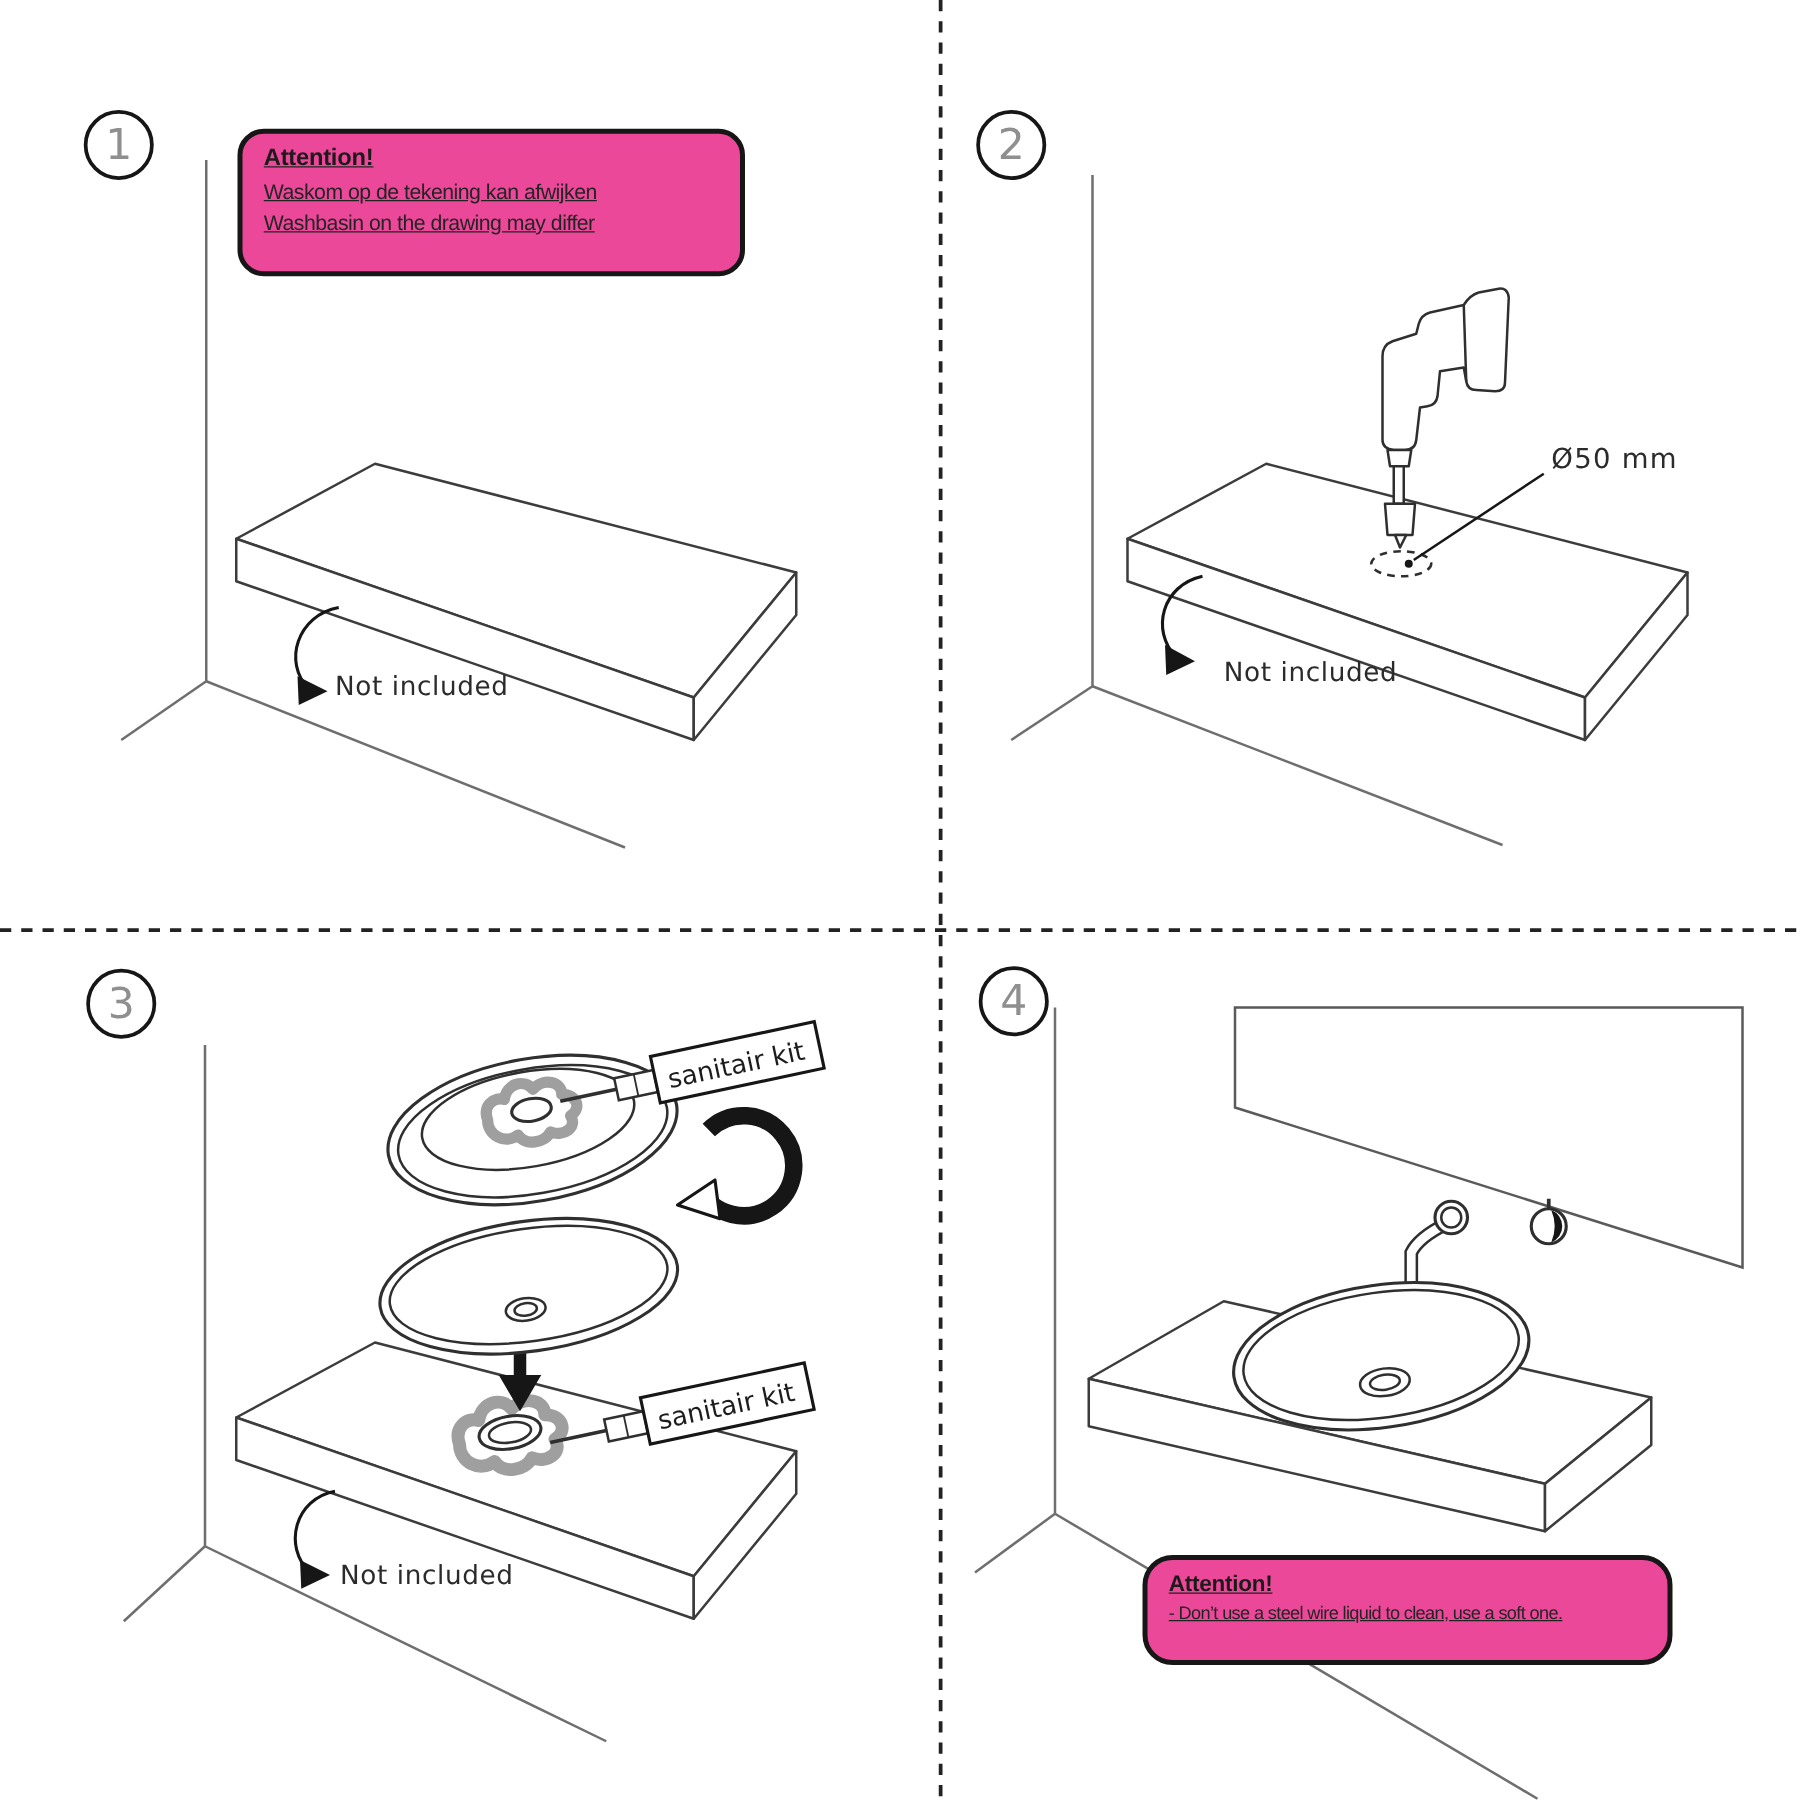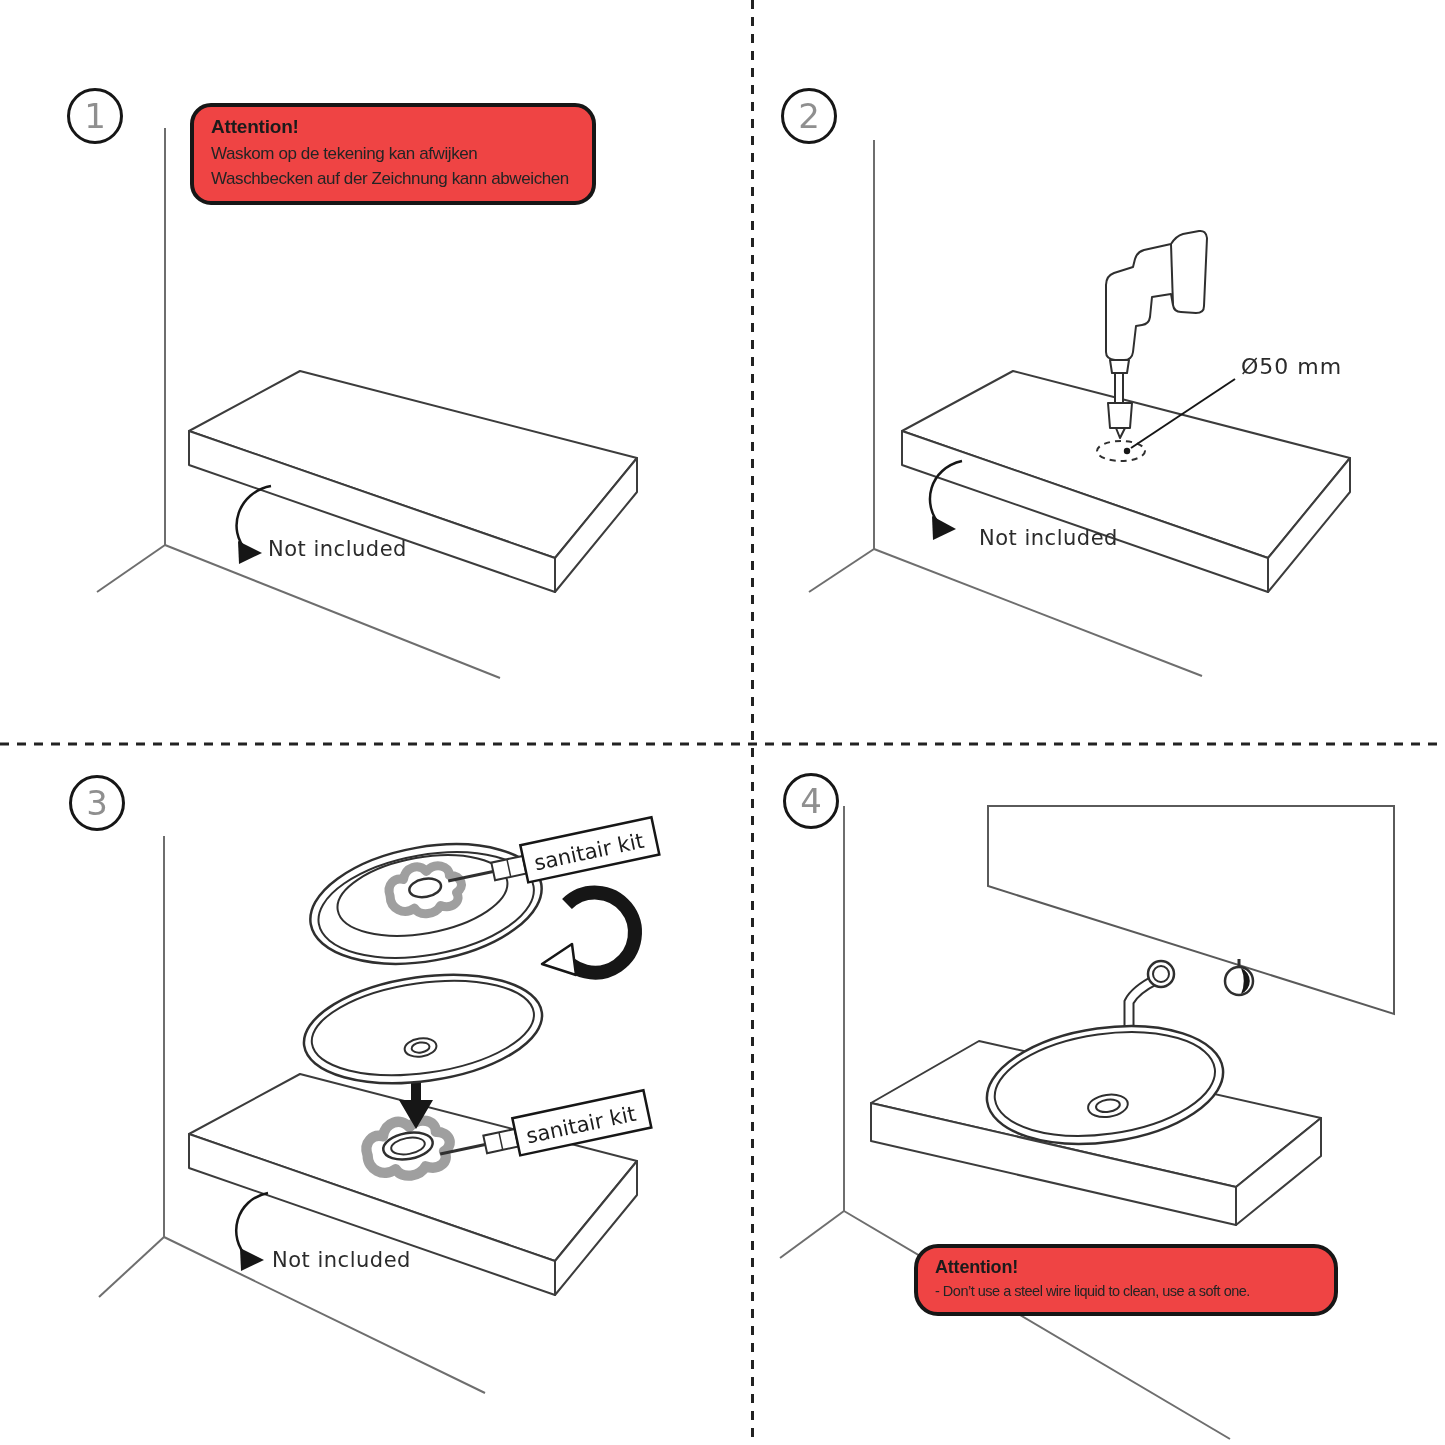--- a/index.html
+++ b/index.html
@@ -11,22 +11,22 @@
   .panel svg{position:absolute;left:0;top:0;}
   .dividers{position:absolute;left:0;top:0;pointer-events:none;}
   .step-badge{
     position:absolute;width:56px;height:56px;border:3px solid #161616;border-radius:50%;
     display:flex;align-items:center;justify-content:center;background:#fff;box-sizing:border-box;
   }
   .step-badge span{
     font-family:"DejaVu Sans", sans-serif;font-size:34px;color:#8f8f8f;line-height:1;
   }
   .attention-box{
-    position:absolute;background:#ef4444;border:4px solid #161616;border-radius:21px;
-    box-sizing:border-box;padding:9px 17px 10px 17px;
+    position:absolute;background:#ec4899;border:4px solid #161616;border-radius:21px;
+    box-sizing:border-box;padding:9px 17px 26px 17px;text-decoration:underline;
   }
   .attention-box .att-title{
     font-weight:bold;color:#1b1b1b;letter-spacing:-0.2px;
   }
   .attention-box .att-line{color:#242424;}
   .att-1{left:190px;top:103px;width:406px;}
   .att-1 .att-title{font-size:19px;margin-bottom:3px;}
   .att-1 .att-line{font-size:17px;line-height:25px;letter-spacing:-0.4px;}
   .att-4{left:162px;top:500px;width:424px;border-radius:24px;}
   .att-4 .att-title{font-size:18px;margin-bottom:2px;}
@@ -56,21 +56,21 @@
         <polygon points="238,541 262,553 239,564" fill="#161616"></polygon>
       </g>
       <text class="hand" x="268" y="556" font-size="21" letter-spacing="0.5">Not included</text>
     </svg>
     <div class="step-badge" style="left:67px;top:88px;">
       <span>1</span>
     </div>
     <div class="attention-box att-1">
       <div class="att-title">Attention!</div>
       <div class="att-line">Waskom op de tekening kan afwijken</div>
-      <div class="att-line">Waschbecken auf der Zeichnung kann abweichen</div>
+      <div class="att-line">Washbasin on the drawing may differ</div>
     </div>
   </section>
 
   <section class="panel" style="left:752px;top:0;width:693px;height:744px;">
     <svg width="693" height="744" viewBox="0 0 693 744">
       <g stroke="#6e6e6e" stroke-width="2" fill="none">
         <line x1="122" y1="140" x2="122" y2="549"></line>
         <line x1="122" y1="549" x2="57" y2="592"></line>
         <line x1="122" y1="549" x2="450" y2="676"></line>
       </g>

